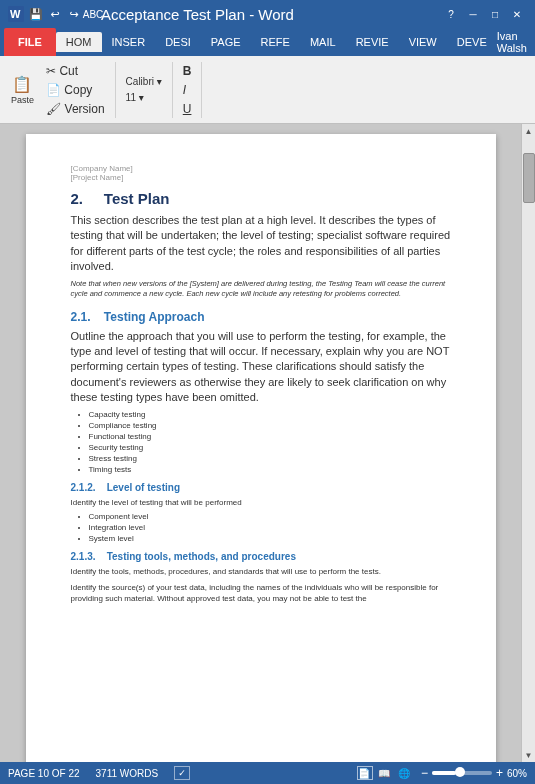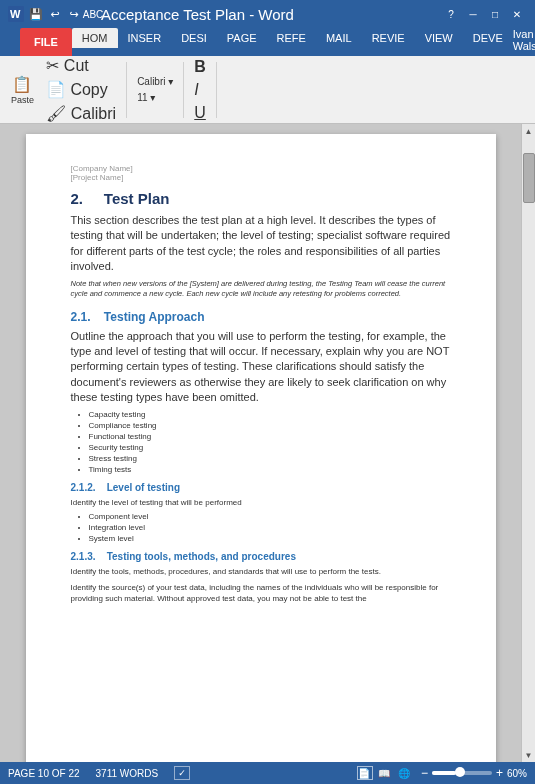--- a/index.html
+++ b/index.html
@@ -17,34 +17,34 @@
     }
     .title-bar-left { display: flex; align-items: center; gap: 4px; }
     .title-bar-icons { display: flex; gap: 3px; }
     .tb-icon { width: 16px; height: 16px; display: flex; align-items: center; justify-content: center; cursor: pointer; }
     .title-bar-title { color: white; font-size: 15px; flex: 1; text-align: left; }
     .title-bar-right { display: flex; gap: 2px; }
     .win-btn { width: 20px; height: 16px; background: transparent; border: none; color: white; font-size: 10px; cursor: pointer; display: flex; align-items: center; justify-content: center; }
 
     
     .ribbon { background: #2c5f9e; flex-shrink: 0; }
-    .ribbon-tabs { display: flex; align-items: flex-start; padding: 0 20px; height: 28px; }
+    .ribbon-tabs { display: flex; align-items: center; padding: 0 4px; height: 28px; }
     .ribbon-tab { padding: 4px 10px; font-size: 11px; cursor: pointer; border-radius: 2px 2px 0 0; }
     .ribbon-tab.file { background: #e84040; color: white; font-weight: bold; padding: 5px 14px; height: 100%; display: flex; align-items: center; }
     .ribbon-tab.active-tab { background: #f0f0f0; color: #333; }
     .ribbon-tab:not(.file):not(.active-tab) { color: white; }
 
     .ribbon-user { margin-left: auto; display: flex; align-items: center; gap: 4px; color: white; font-size: 11px; }
 
     .ribbon-commands { background: #f0f0f0; border-bottom: 1px solid #c0c0c0; height: 68px; display: flex; align-items: center; padding: 0 6px; gap: 6px; }
     .ribbon-group { display: flex; align-items: center; gap: 3px; border-right: 1px solid #d0d0d0; padding-right: 6px; height: 56px; }
     .ribbon-btn { display: flex; flex-direction: column; align-items: center; justify-content: center; padding: 3px 5px; cursor: pointer; border-radius: 2px; font-size: 9px; color: #333; min-width: 28px; height: 52px; }
     .ribbon-btn-icon { font-size: 16px; margin-bottom: 1px; }
     .ribbon-small { display: flex; flex-direction: column; gap: 1px; }
-    .ribbon-small-btn { display: flex; align-items: center; gap: 3px; padding: 2px 4px; cursor: pointer; border-radius: 2px; font-size: 16px; color: #333; }
+    .ribbon-small-btn { display: flex; align-items: center; gap: 3px; padding: 2px 4px; cursor: pointer; border-radius: 2px; font-size: 12px; color: #333; }
 
     
     .main { display: flex; flex: 1; overflow: hidden; }
     .scrollbar { width: 14px; background: #e8e8e8; border-left: 1px solid #c0c0c0; display: flex; flex-direction: column; align-items: center; flex-shrink: 0; }
     .scroll-arrow { width: 14px; height: 14px; display: flex; align-items: center; justify-content: center; cursor: pointer; font-size: 8px; color: #555; background: #e8e8e8; }
     .scroll-track { flex: 1; width: 14px; position: relative; }
     .scroll-thumb { position: absolute; top: 15px; width: 12px; height: 50px; background: #b0b0b0; border: 1px solid #909090; border-radius: 2px; left: 1px; cursor: pointer; }
 
     .document-area { flex: 1; background: #c8c8c8; overflow: hidden; padding: 10px; display: flex; justify-content: center; }
     .page { background: white; width: 470px; min-height: 680px; box-shadow: 0 2px 6px rgba(0,0,0,0.3); padding: 30px 45px; position: relative; font-size: 8.5px; overflow: hidden; }
@@ -134,21 +134,21 @@
 
 <div class="ribbon-commands">
   <div class="ribbon-group">
     <div class="ribbon-btn">
       <span class="ribbon-btn-icon">📋</span>
       <span>Paste</span>
     </div>
     <div class="ribbon-small">
       <div class="ribbon-small-btn">✂ Cut</div>
       <div class="ribbon-small-btn">📄 Copy</div>
-      <div class="ribbon-small-btn">🖌 Calibri</div>
+      <div class="ribbon-small-btn">🖌 Version</div>
     </div>
   </div>
   <div class="ribbon-group">
     <div class="ribbon-small">
       <div class="ribbon-small-btn" style="font-size:10px;">Calibri ▾</div>
       <div class="ribbon-small-btn" style="font-size:10px;">11 ▾</div>
     </div>
   </div>
   <div class="ribbon-group">
     <div class="ribbon-small">

